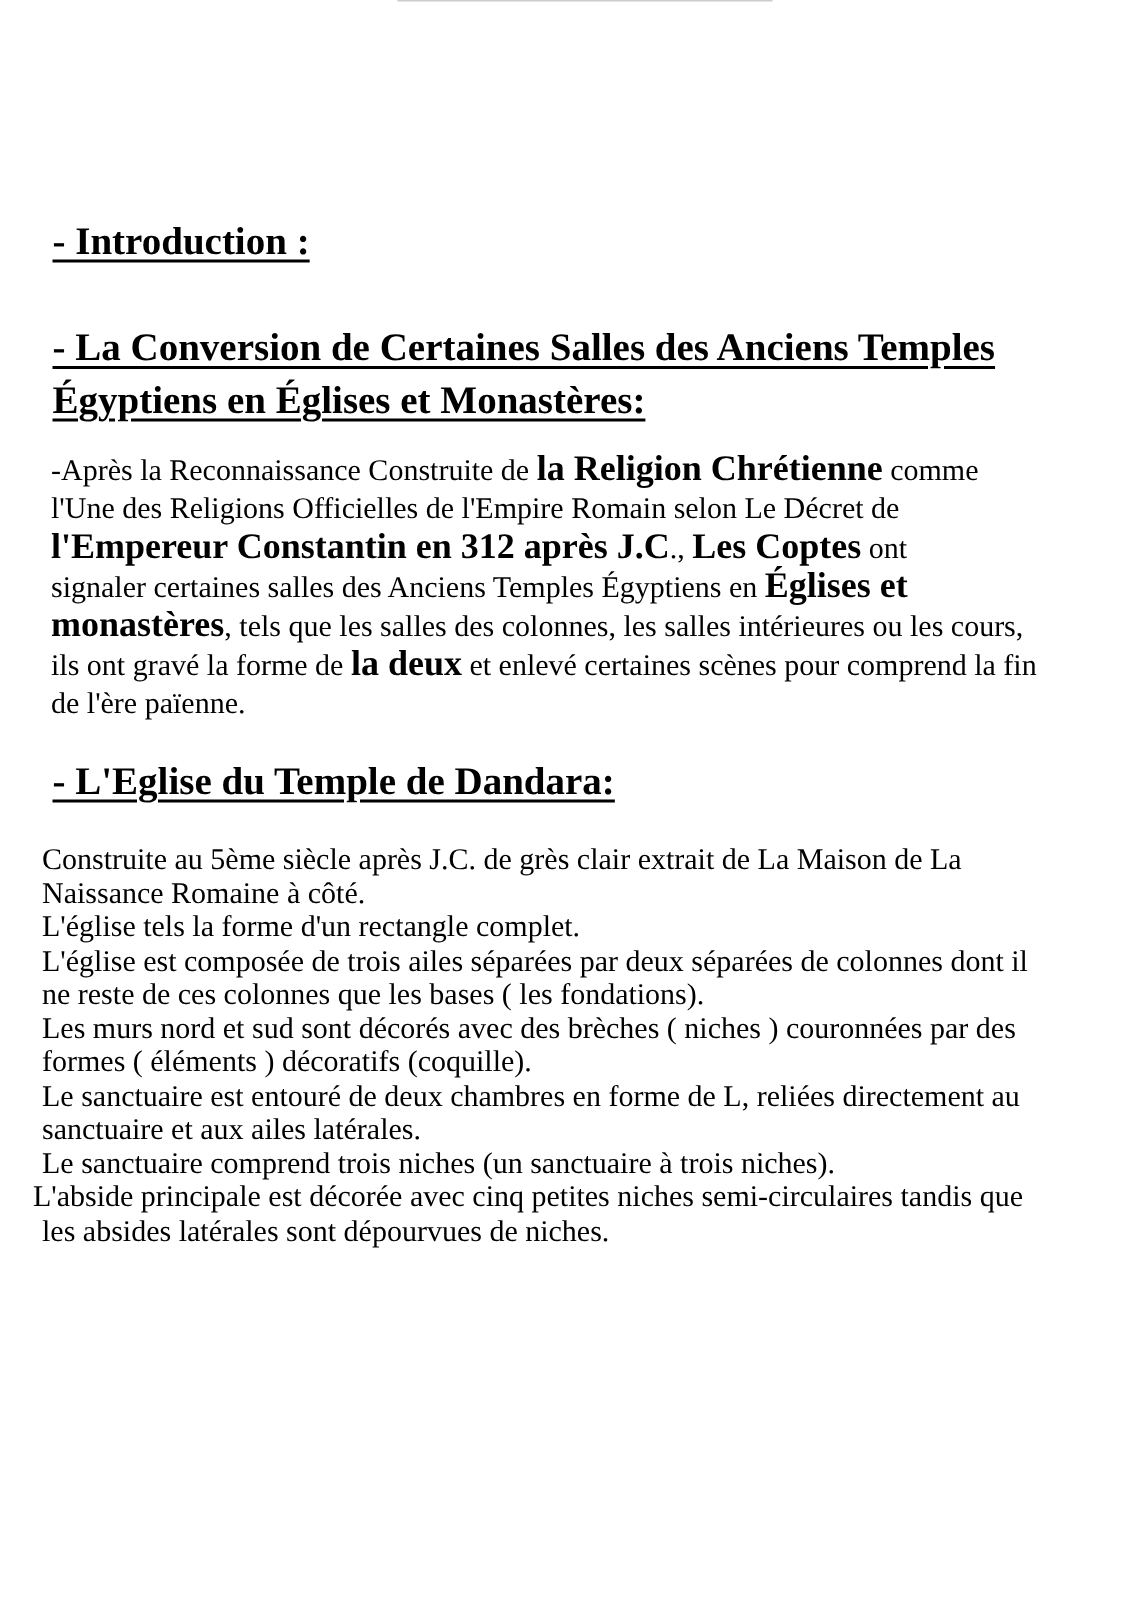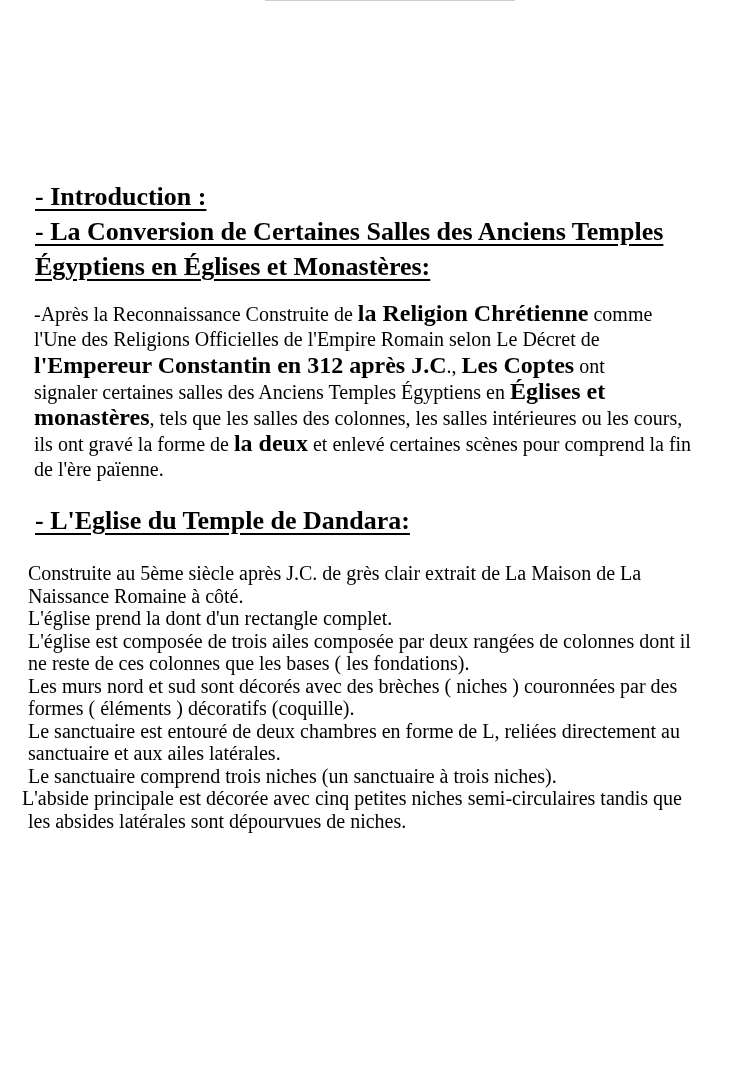--- a/index.html
+++ b/index.html
@@ -21,21 +21,21 @@
     font-weight: bold;
     font-size: 26px;
     line-height: 30px;
     white-space: nowrap;
   }
   .heading .u {
     text-decoration: underline;
     text-decoration-thickness: 2px;
     text-underline-offset: 4px;
   }
-  #heading-1 { left: 35px; top: 146px; margin-top: 36px; }
+  #heading-1 { left: 35px; top: 146px; }
   #heading-2 { left: 35px; top: 214px; line-height: 35px; }
   #heading-3 { left: 35px; top: 506px; }
   .para {
     position: absolute;
     font-size: 20px;
   }
   #para-1 { left: 34px; top: 300px; line-height: 26px; }
   #para-1 .line { white-space: nowrap; height: 26px; }
   #para-1 .b { font-weight: bold; font-size: 24px; text-align: center; }
   #para-2 { left: 28px; top: 562px; line-height: 22.5px; }
@@ -80,22 +80,22 @@
   </div>
 </div>
 
 <div class="heading" id="heading-3">
   <span class="u">- L'Eglise du Temple de Dandara:</span>
 </div>
 
 <div class="para" id="para-2">
   <div class="line">Construite au 5ème siècle après J.C. de grès clair extrait de La Maison de La</div>
   <div class="line">Naissance Romaine à côté.</div>
-  <div class="line">L'église prend la dont d'un rectangle complet.</div>
-  <div class="line">L'église est composée de trois ailes composée par deux rangées de colonnes dont il</div>
+  <div class="line">L'église tels la forme d'un rectangle complet.</div>
+  <div class="line">L'église est composée de trois ailes séparées par deux séparées de colonnes dont il</div>
   <div class="line">ne reste de ces colonnes que les bases ( les fondations).</div>
   <div class="line">Les murs nord et sud sont décorés avec des brèches ( niches ) couronnées par des</div>
   <div class="line">formes ( éléments ) décoratifs (coquille).</div>
   <div class="line">Le sanctuaire est entouré de deux chambres en forme de L, reliées directement au</div>
   <div class="line">sanctuaire et aux ailes latérales.</div>
   <div class="line">Le sanctuaire comprend trois niches (un sanctuaire à trois niches).</div>
   <div class="line outdent">L'abside principale est décorée avec cinq petites niches semi-circulaires tandis que</div>
   <div class="line">les absides latérales sont dépourvues de niches.</div>
 </div>
 

